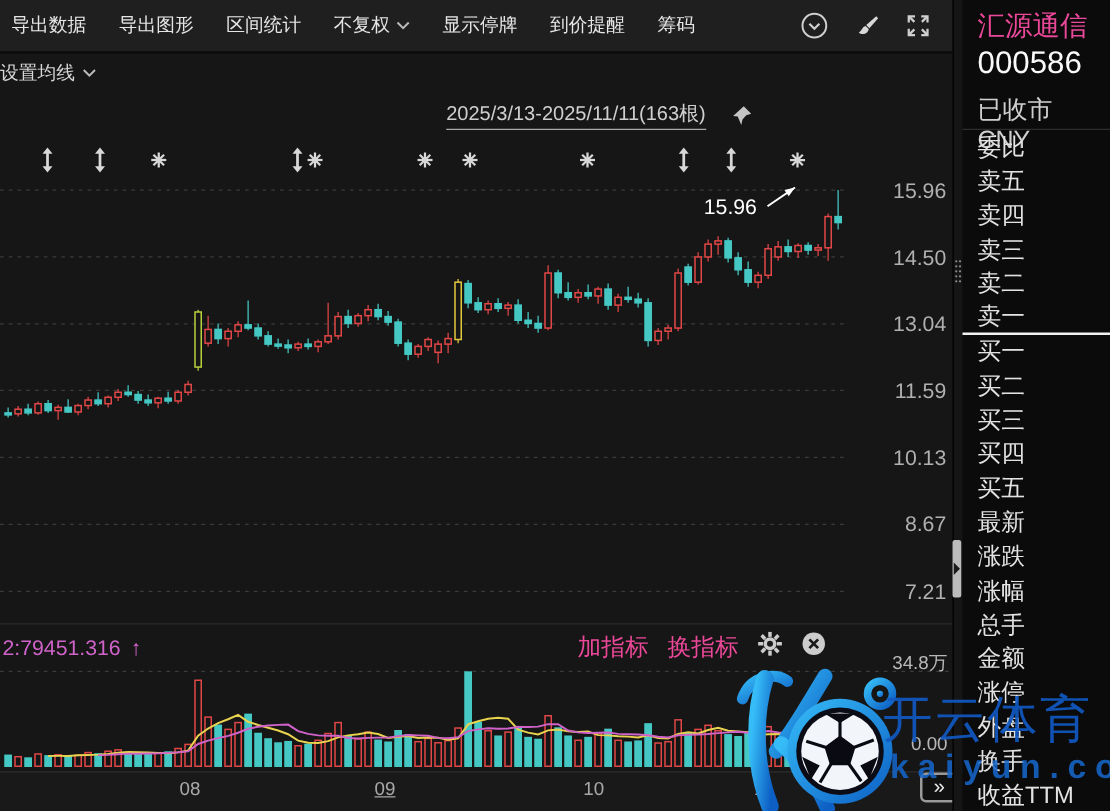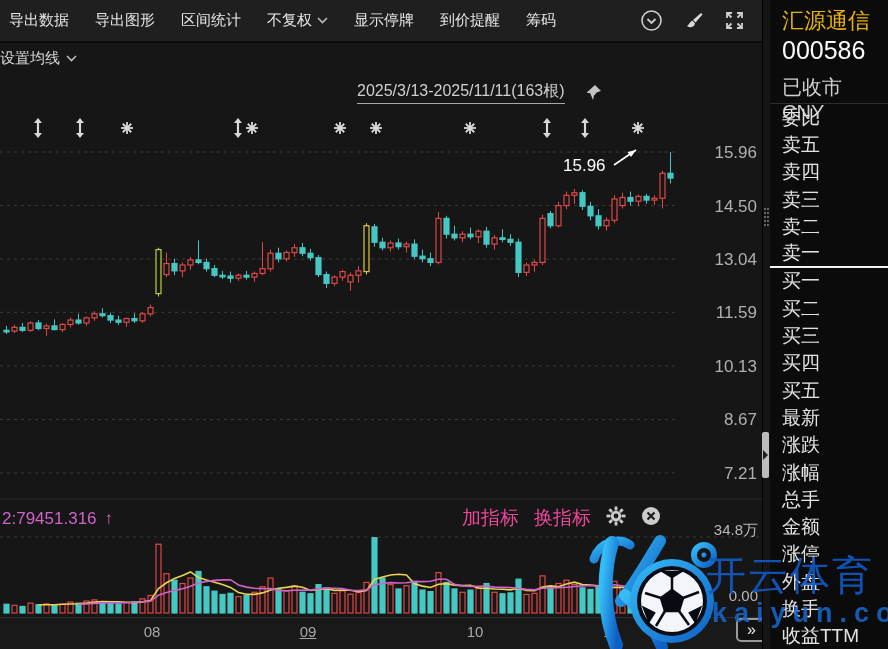--- a/index.html
+++ b/index.html
@@ -52,21 +52,21 @@
   
   #panel-divider { position:absolute; left:762px; top:0; width:8px; height:649px;
     background:#151515; border-left:1px solid #000; }
   #scroll-thumb { position:absolute; left:762px; top:432px; width:7px; height:46px;
     background:#bcbcbc; border-radius:2px; }
   #scroll-thumb .tri { position:absolute; left:1px; top:18px; width:0; height:0;
     border-top:5px solid transparent; border-bottom:5px solid transparent;
     border-left:5px solid #1c1c1c; }
   #right-panel { position:absolute; left:770px; top:0; width:118px; height:649px;
     background:#0b0b0b; }
-  #stock-name { position:absolute; left:12px; top:6px; color:#eab308; font-size:22px;text-align:right; }
+  #stock-name { position:absolute; left:12px; top:6px; color:#ec4899; font-size:22px;text-align:right; }
   #stock-code { position:absolute; left:12px; top:36px; color:#fafafa; font-size:25px; }
   #stock-status { position:absolute; left:12px; top:74px; color:#cfcfcf; font-size:20px; }
   #panel-rows { position:absolute; left:0; top:103px; width:118px;
     border-top:1px solid #2d2d2d; }
   .p-row { height:27.3px; display:flex; align-items:center; padding-left:12px;
     color:#e3e3e3; font-size:19px; }
   .p-row.sep { border-bottom:2px solid #f2f2f2; }
 
   
   .wm { pointer-events:none; }

